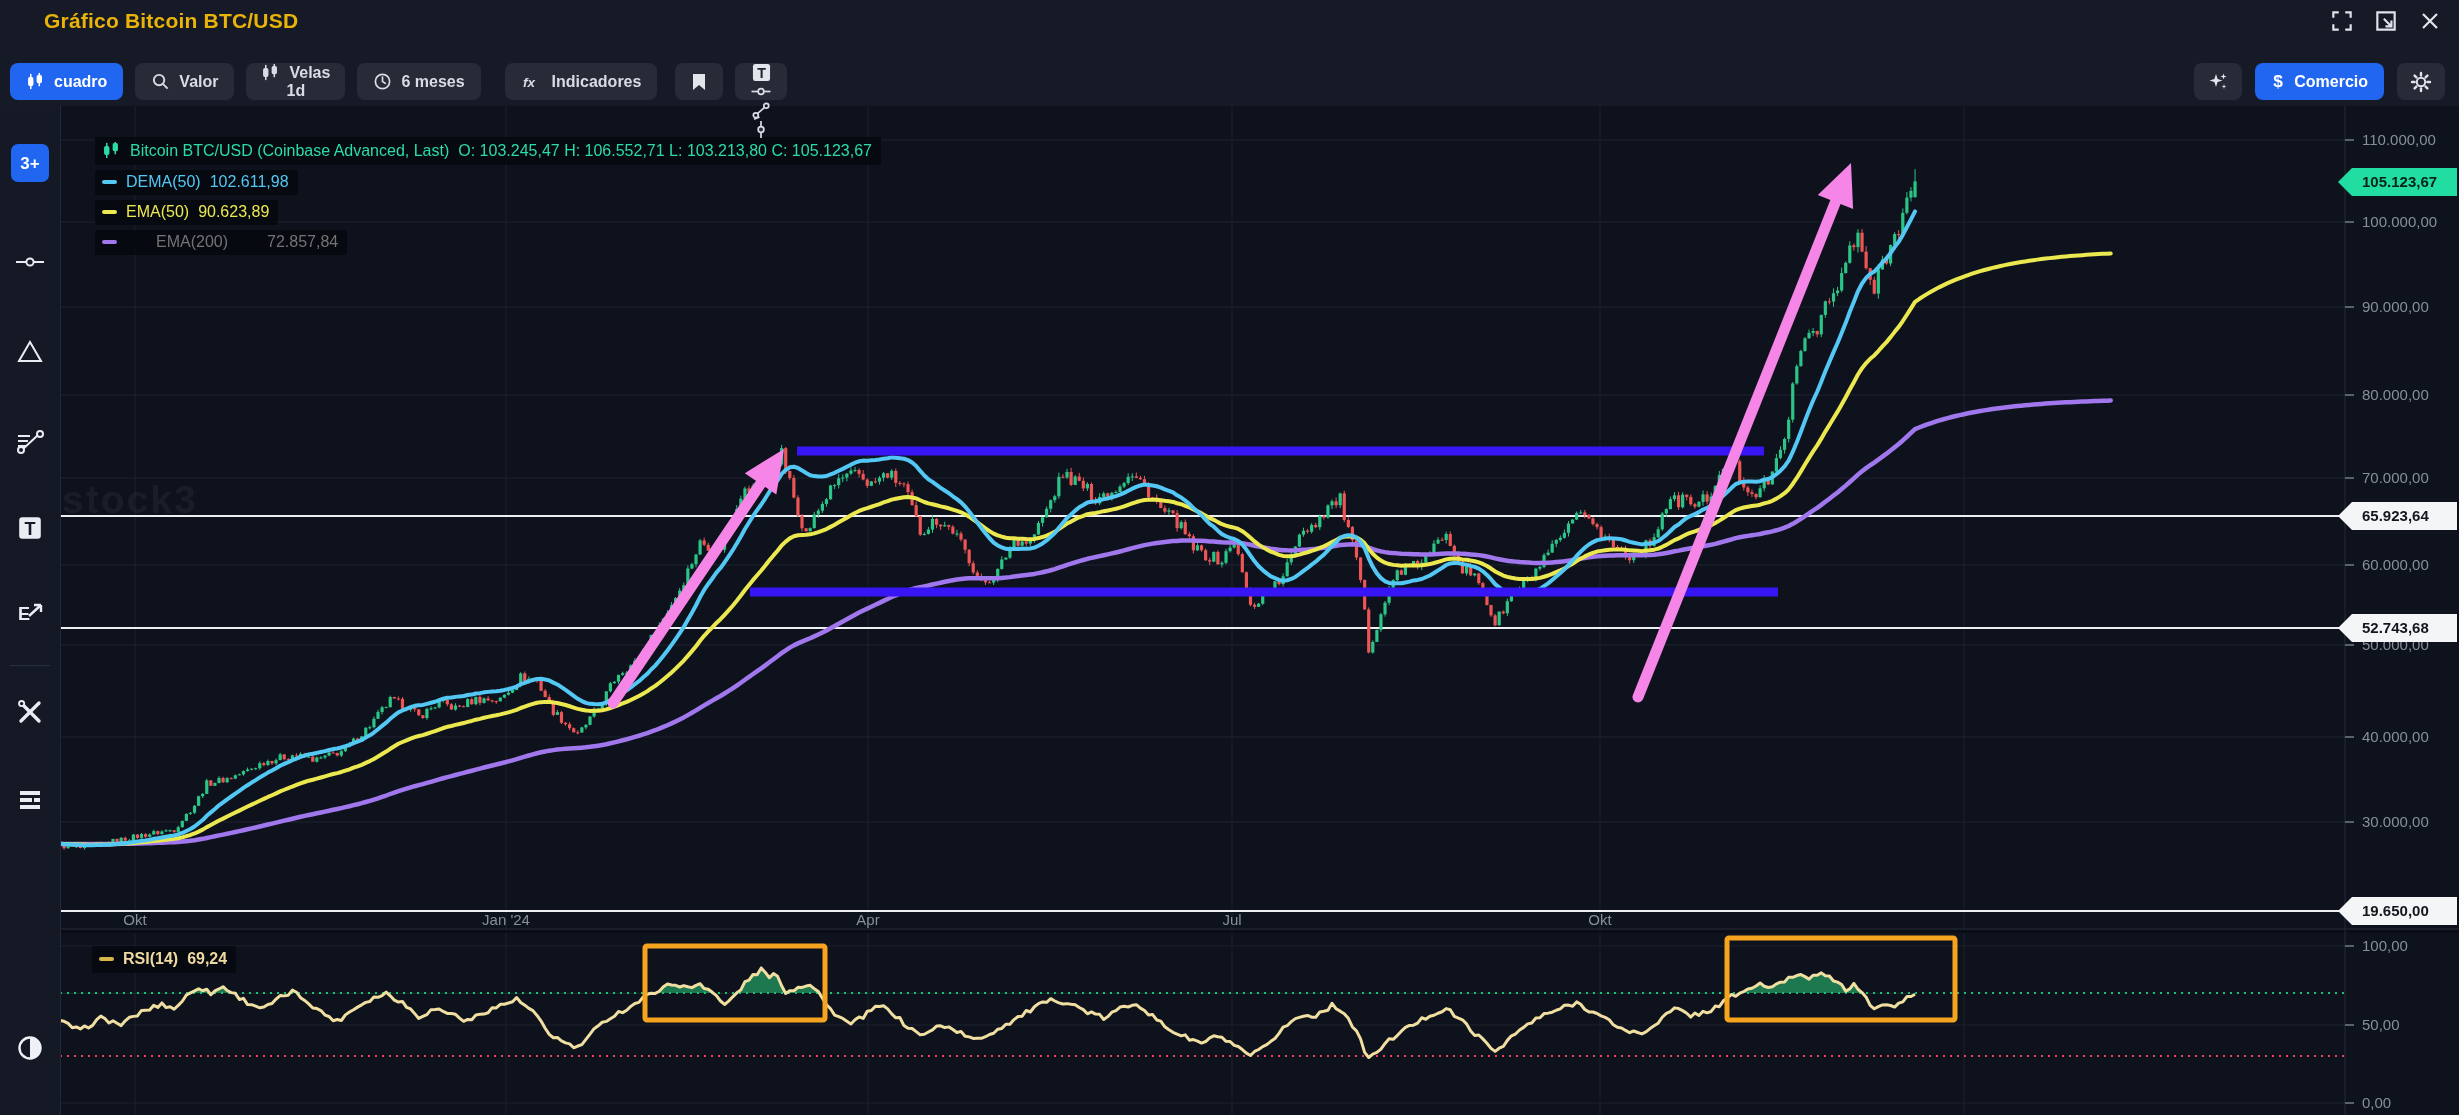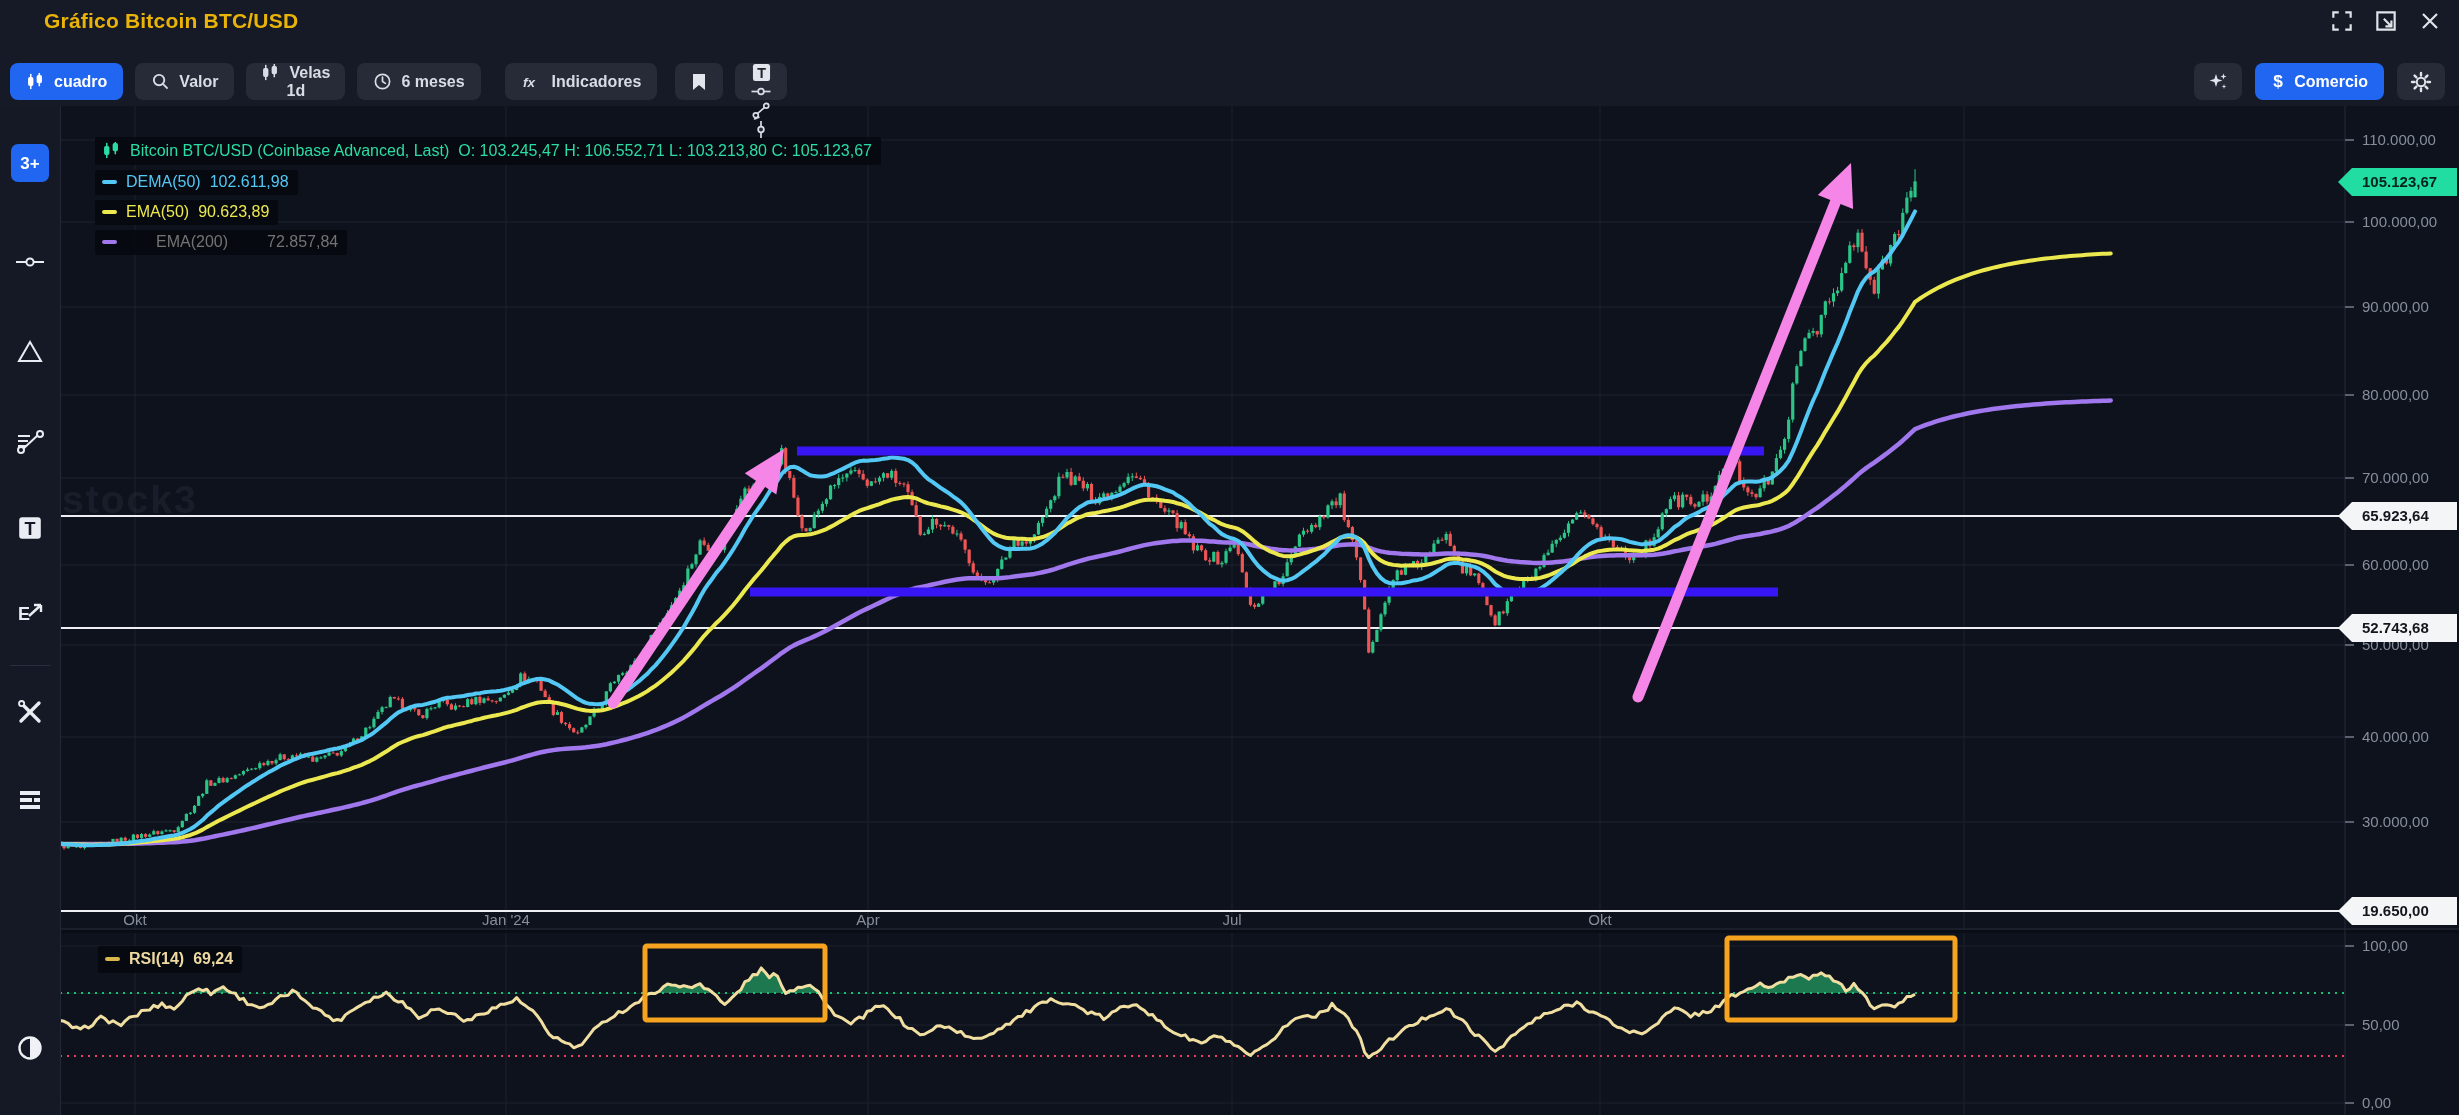--- a/index.html
+++ b/index.html
@@ -35,21 +35,21 @@
   .legend{position:absolute;left:95px;top:137px;z-index:3;font-size:16px;line-height:1;}
   .lrow{display:flex;align-items:center;margin-bottom:5px;}
   .chip{display:inline-flex;align-items:center;gap:9px;background:rgba(6,9,15,.88);
         padding:4px 9px 5px 7px;border-radius:2px;cursor:default;}
   .dash{width:15px;height:4px;border-radius:2px;display:inline-block;}
   .lg-sym{color:#2bdca4;}
   .lg-dema{color:#54c8f5;}
   .lg-ema50{color:#ece84f;}
   .lg-ema200{color:#737373;gap:39px;}
   .lg-date{color:#e8eaee;font-weight:600;}
-  .rsi-legend{position:absolute;left:98px;top:946px;z-index:3;font-size:16px;}
+  .rsi-legend{position:absolute;left:92px;top:946px;z-index:3;font-size:16px;}
   .rsi-legend .chip{color:#efd9a0;font-weight:600;}
   .watermark{position:absolute;left:62px;top:478px;z-index:2;font-size:39px;font-weight:700;
              color:rgba(212,219,232,0.06);letter-spacing:2px;pointer-events:none;}
   svg text{font-family:"Liberation Sans",sans-serif;}
 </style>
 </head>
 <body>
 
 <div class="app">
 

